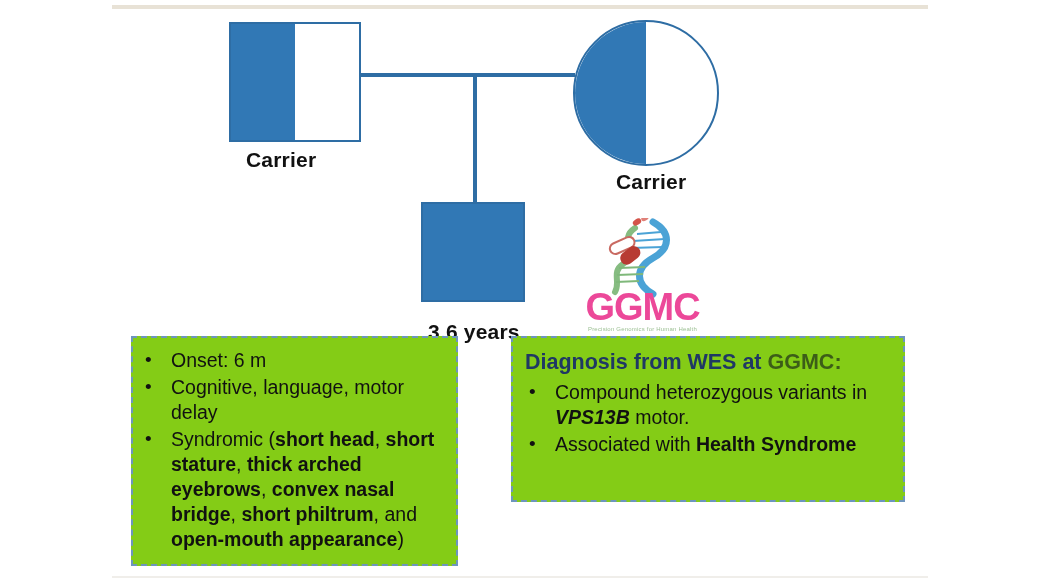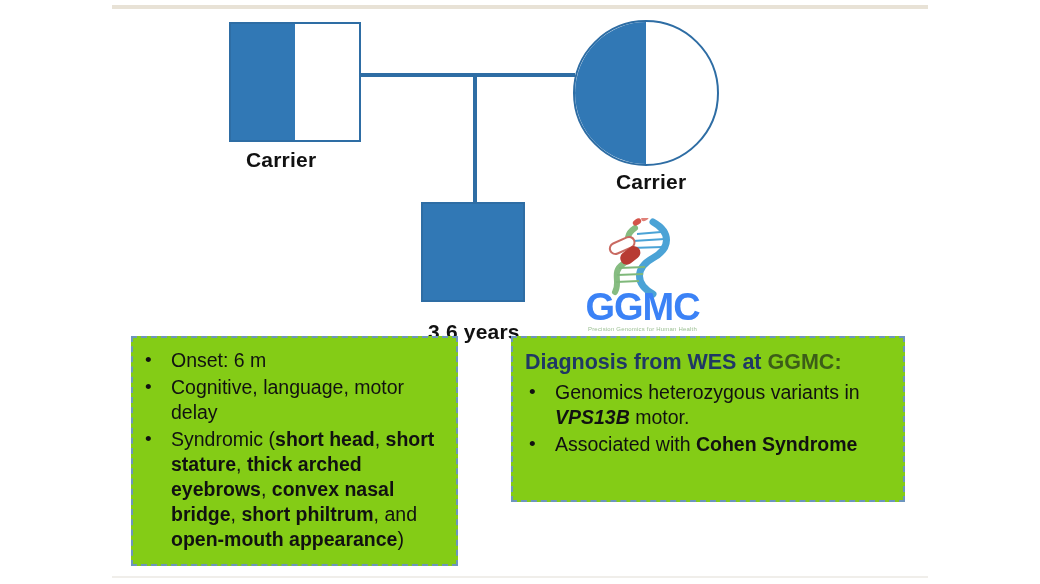--- a/index.html
+++ b/index.html
@@ -140,21 +140,21 @@
     position: absolute;
   }
   .logo-word {
     position: absolute;
     left: 0;
     top: 70px;
     width: 135px;
     text-align: center;
     font-size: 38px;
     font-weight: bold;
-    color: #3b82f6;
+    color: #ec4899;
     letter-spacing: -1px;
     line-height: 38px;
   }
   .logo-tag {
     position: absolute;
     left: 0;
     top: 108px;
     width: 135px;
     text-align: center;
     font-size: 6px;
@@ -230,21 +230,21 @@
       </li>
     </ul>
   </div>
 
   <div class="info-box" style="left:511px; top:336px; width:394px; height:166px; padding:12px 10px 0 8px;">
     <div class="diag-heading">
       <span class="navy">Diagnosis from WES at </span><span class="green">GGMC:</span>
     </div>
     <ul class="bullets">
       <li>
-        <span><span>Genomics heterozygous variants in </span><span class="bi">VPS13B</span><span> motor.</span></span>
-      </li>
-      <li>
-        <span><span>Associated with </span><span class="b">Cohen Syndrome</span></span>
+        <span><span>Compound heterozygous variants in </span><span class="bi">VPS13B</span><span> motor.</span></span>
+      </li>
+      <li>
+        <span><span>Associated with </span><span class="b">Health Syndrome</span></span>
       </li>
     </ul>
   </div>
 
 </div>
 
 </body></html>

